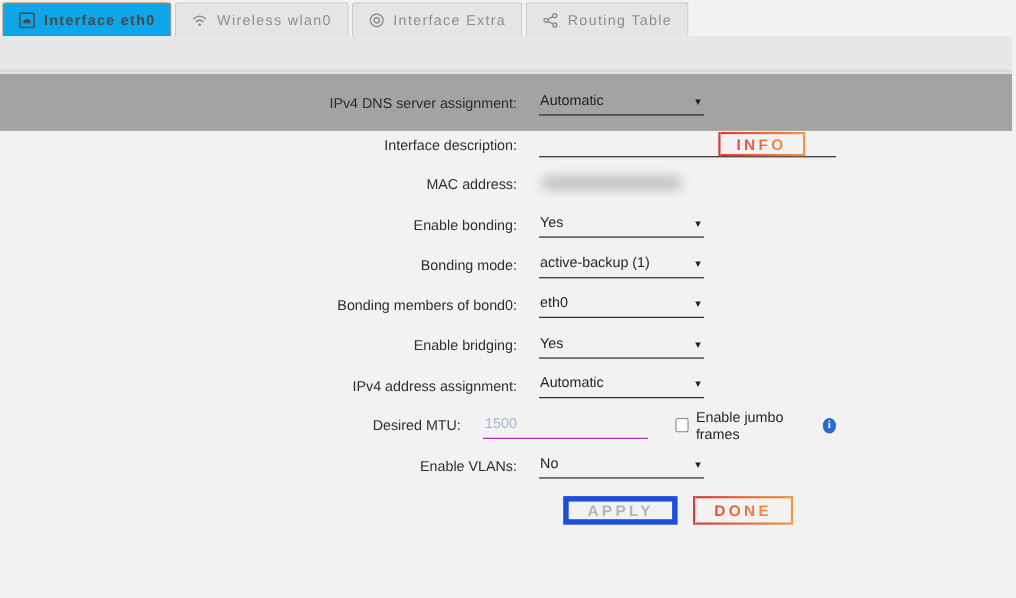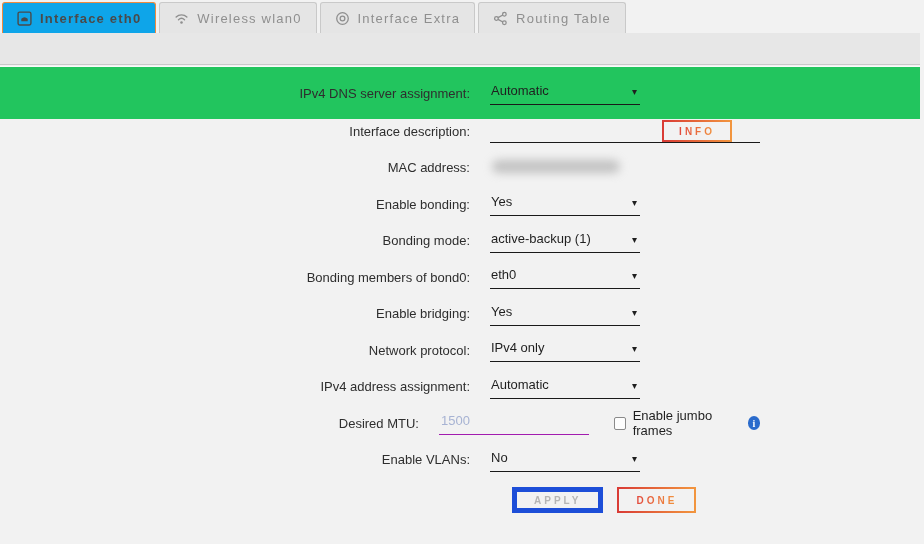--- a/index.html
+++ b/index.html
@@ -39,21 +39,21 @@
   .tab .ticon svg { width:15px; height:15px; }
 
   
   .band-a {
     position:absolute; top:33px; left:0; width:920px; height:32px;
     background:#e7e7e7;
     border-bottom:1px solid #c9c9c9;
   }
   .band-b {
     position:absolute; top:66px; left:0; width:920px; height:53px;
-    background:#22c55e;
+    background:#a3a3a3;
     border-top:1px solid #fafafa;
     display:flex; align-items:center;
   }
 
   
   .row { display:flex; align-items:center; width:100%; position:relative; }
   .lbl { width:470px; text-align:right; color:#2e2e2e; }
   .ctl { margin-left:20px; }
 
   .main { position:absolute; top:104px; left:0; width:760px; padding-top:9px; }
@@ -79,21 +79,21 @@
   .redacted-blob {
     display:inline-block; width:128px; height:13px; margin-left:2px;
     background:#9a9a9a; border-radius:7px;
     filter:blur(5px); opacity:.55;
   }
 
   
   .btn {
     display:inline-flex; align-items:center; justify-content:center;
     height:26px; padding:0 17px;
-    font-size:10px; font-weight:bold; letter-spacing:3px;
+    font-size:14px; font-weight:bold; letter-spacing:3px;
     background:transparent; cursor:pointer;
     font-family:"Liberation Sans","DejaVu Sans",sans-serif;
   }
   .btn-outline-accent {
     border:2px solid transparent;
     border-image:linear-gradient(90deg,#d93b35,#f2953e) 1;
   }
   .btn-outline-accent .btxt {
     background:linear-gradient(90deg,#e2483d,#f2953e);
     -webkit-background-clip:text; background-clip:text;
@@ -223,27 +223,20 @@
   </div>
 
   <div class="row">
     <div class="lbl">Enable bridging:</div>
     <div class="ctl select">
       <span>Yes</span>
       <span class="arrow"></span>
     </div>
   </div>
 
-  <div class="row">
-    <div class="lbl">Network protocol:</div>
-    <div class="ctl select">
-      <span>IPv4 only</span>
-      <span class="arrow"></span>
-    </div>
-  </div>
 
   <div class="row">
     <div class="lbl">IPv4 address assignment:</div>
     <div class="ctl select">
       <span>Automatic</span>
       <span class="arrow"></span>
     </div>
   </div>
 
   <div class="row">

